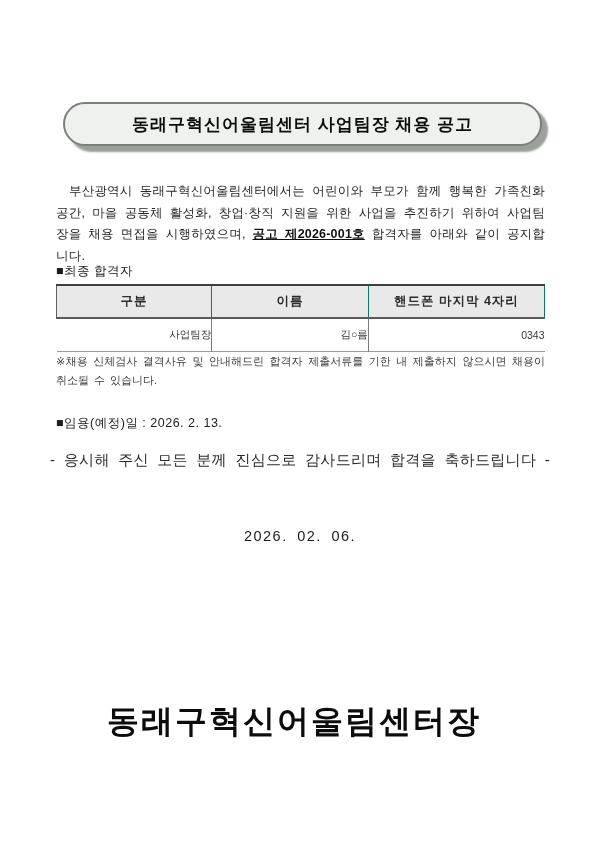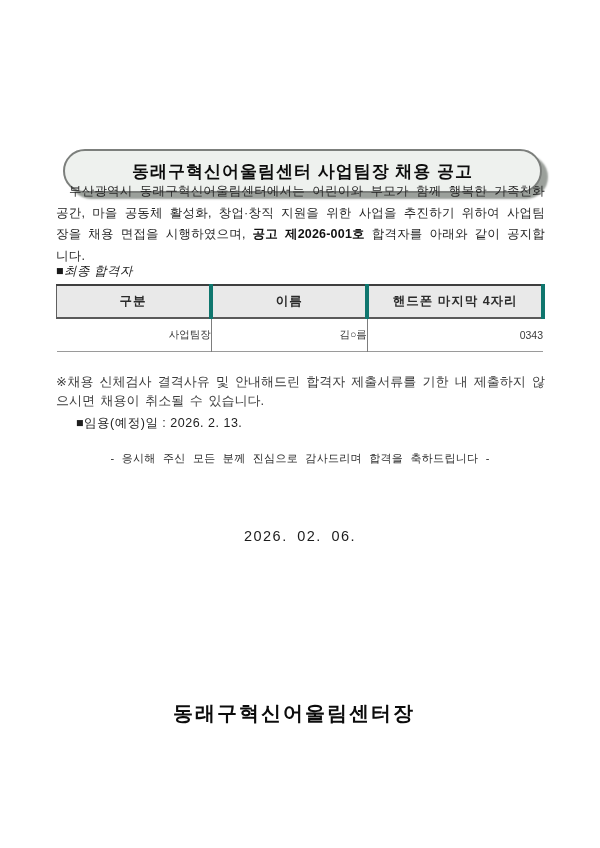--- a/index.html
+++ b/index.html
@@ -11,75 +11,75 @@
   }
   .page {
     position:relative; width:600px; height:848px; background:#ffffff; overflow:hidden;
   }
   .title-banner {
     position:absolute; left:63px; top:102px; width:479px; height:44px;
     background:#eef1ee;
     border:2px solid #7c7f7c;
     border-radius:23px;
     box-shadow:6px 6px 2px #9ba09b;
-    display:flex; align-items:center; justify-content:center;margin-top:47px;
+    display:flex; align-items:center; justify-content:center;
   }
   .title-banner .title-text {
     font-size:17px; font-weight:bold; color:#0d0d0d; letter-spacing:1px;
   }
   .intro {
     position:absolute; left:56px; top:181px; width:489px;
     font-size:12.5px; line-height:21.5px; color:#262626;
     text-align:justify; text-indent:13px; letter-spacing:0.2px; word-spacing:2.5px;
   }
-  .intro b { font-weight:bold; color:#111; }
+  .intro b { font-weight:bold; color:#111;text-decoration:underline; }
   .section-label {
     position:absolute; left:56px; top:263px;
-    font-size:12.5px; color:#1a1a1a; letter-spacing:0.5px;font-style:italic;
+    font-size:12.5px; color:#1a1a1a; letter-spacing:0.5px;
   }
   .result-table {
     position:absolute; left:56px; top:284px; width:489px;
     border-collapse:collapse; table-layout:fixed;
     border-top:2px solid #3f3f3f;
     border-bottom:1px solid #9a9a9a;
   }
   .result-table th {
     height:33px; background:#e9e9e9; font-weight:bold;
     font-size:12.5px; color:#2a2a2a; letter-spacing:1px;
-    border-left:1px solid #5f5f5f; border-right:4px solid #0f766e;
+    border-left:1px solid #5f5f5f; border-right:1px solid #0f766e;
     border-bottom:2px solid #5a5a5a; text-align:center; vertical-align:middle;margin-left:12px;
   }
   .result-table td {
     height:33px; font-size:10.5px; color:#3a3a3a;
     text-align:right; vertical-align:middle;
     border-left:1px solid #7d7d7d; border-right:1px solid #7d7d7d;
   }
   .result-table td:first-child, .result-table th:first-child { border-left-color:#5f5f5f; }
   .result-table td:first-child { border-left:none; }
   .result-table td:last-child { border-right:none; }
   .note {
-    position:absolute; left:56px; top:372px; width:489px;
-    font-size:13px; line-height:19px; color:#3c3c3c;
+    position:absolute; left:56px; top:352px; width:489px;
+    font-size:11px; line-height:19px; color:#3c3c3c;
     text-align:justify; word-spacing:2px;
   }
   .appointment {
     position:absolute; left:56px; top:415px;
-    font-size:12.5px; color:#1e1e1e; letter-spacing:0.5px;margin-left:20px;
+    font-size:12.5px; color:#1e1e1e; letter-spacing:0.5px;
   }
   .thanks {
     position:absolute; left:0; top:451px; width:600px;
-    text-align:center; font-size:11px; color:#2a2a2a; word-spacing:4px; letter-spacing:0.3px;
+    text-align:center; font-size:15px; color:#2a2a2a; word-spacing:4px; letter-spacing:0.3px;
   }
   .doc-date {
     position:absolute; left:0; top:528px; width:600px;
     text-align:center; font-size:14.5px; color:#1c1c1c; letter-spacing:1.5px; word-spacing:4px;
   }
   .signature {
     position:absolute; left:0; top:700px; width:588px;
-    text-align:center; font-size:20px; font-weight:bold; color:#0c0c0c; letter-spacing:2px;
+    text-align:center; font-size:32px; font-weight:bold; color:#0c0c0c; letter-spacing:2px;
   }
 </style>
 </head>
 <body>
 
 <div class="page">
 
   <div class="title-banner">
     <span class="title-text">동래구혁신어울림센터 사업팀장 채용 공고</span>
   </div>

